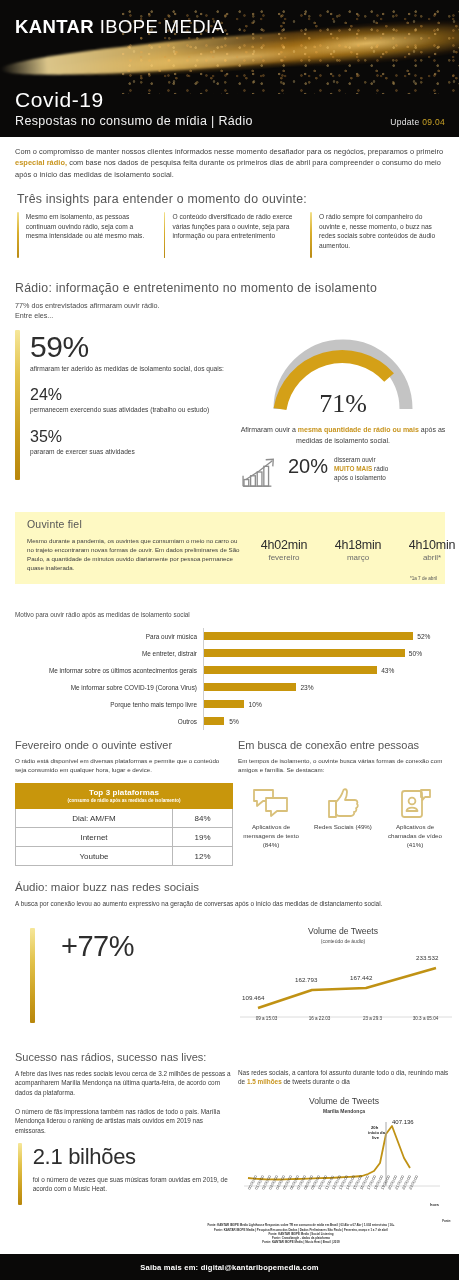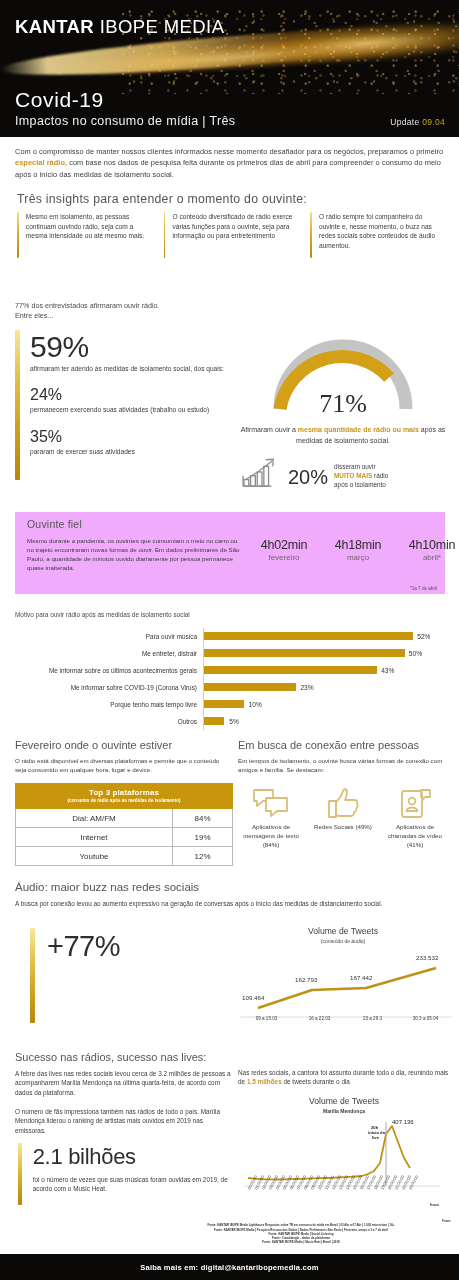--- a/index.html
+++ b/index.html
@@ -114,30 +114,30 @@
   .donut-wrap { position:absolute; left:238px; top:333px; width:210px; }
   .donut { position:relative; width:150px; height:78px; margin:0 auto;font-family:Liberation Serif, serif; }
   .donut svg { display:block; }
   .donut .pct {
     position:absolute; left:0; right:0; bottom:-8px; text-align:center;
     font-size:26px; color:#2e2e2e; font-weight:300;
   }
   .donut-cap { margin-top:14px; text-align:center; font-size:7px; line-height:10.5px; color:#3c3c3c; }
   .donut-cap .hl { color:#c8951f; font-weight:700; }
 
-  .row20 { position:absolute; left:240px; top:455px; width:212px; display:flex; align-items:flex-end; gap:6px; }
+  .row20 { position:absolute; left:240px; top:455px; width:212px; display:flex; align-items:flex-start; gap:6px; }
   .row20 .chart-ico { width:42px; height:34px; }
   .row20 .num { font-size:20px; color:#2e2e2e; font-weight:300; }
   .row20 .txt { font-size:6.4px; line-height:9px; color:#3c3c3c; }
   .row20 .txt .hl { color:#c8951f; font-weight:700; }
 
   
   .gray-box {
-    position:absolute; left:15px; top:512px; width:430px; height:82px;
-    background:#f0abfc;
+    position:absolute; left:15px; top:512px; width:430px; height:72px;
+    background:#fef9c3;
   }
   .gray-box h3 { font-size:10.5px; font-weight:400; color:#555; margin:6px 0 4px 12px; letter-spacing:.2px; }
   .gray-box .p { position:absolute; left:12px; top:24px; width:215px; font-size:6.2px; line-height:9px; color:#3c3c3c; }
   .times { position:absolute; left:238px; top:26px; display:flex; gap:12px; }
   .times .t { text-align:center; width:62px; }
   .times .t .v { font-size:12.5px; color:#2e2e2e; font-weight:400; letter-spacing:-.2px;}
   .times .t .m { font-size:8px; color:#6b6b6b; margin-top:1px; }
   .gray-box .note { position:absolute; right:8px; bottom:3px; font-size:4.6px; color:#555; }
 
   
@@ -162,21 +162,21 @@
   .col-r-title { position:absolute; left:238px; top:739px; font-size:11px; color:#555; }
   .col-r-sub { position:absolute; left:238px; top:757px; width:210px; font-size:6.2px; line-height:8.8px; color:#3c3c3c; }
   .icons3 { position:absolute; left:238px; top:785px; width:212px; display:flex; gap:6px; }
   .ic { width:66px; text-align:center; }
   .ic .g { height:34px; display:flex; align-items:flex-end; justify-content:center; }
   .ic .lb { margin-top:4px; font-size:6.2px; line-height:8.8px; color:#3c3c3c; }
 
   
   .ab-title { position:absolute; left:15px; top:881px; font-size:11.5px; color:#555; }
   .ab-sub { position:absolute; left:15px; top:899px; width:430px; font-size:6.4px; line-height:9.2px; color:#3c3c3c; }
-  .stat77 { position:absolute; left:18px; top:928px; width:215px; display:flex; gap:12px;padding-left:12px; }
+  .stat77 { position:absolute; left:18px; top:928px; width:215px; display:flex; gap:26px;padding-left:12px; }
   .stat77 .bar { width:5px; height:95px; border-radius:1px;
     background: linear-gradient(180deg,#f6e79a 0%,#e2c24a 35%,#c99c1c 75%,#b8860b 100%); }
   .big77 { font-size:29px; color:#2e2e2e; font-weight:300; line-height:36px; letter-spacing:-.5px;}
   .cap77 { font-size:7.4px; line-height:10.8px; color:#3c3c3c; margin-top:10px; }
 
   .tw1-title { position:absolute; left:238px; top:926px; width:210px; text-align:center; font-size:8.6px; color:#3c3c3c; }
   .tw1-sub { position:absolute; left:238px; top:938px; width:210px; text-align:center; font-size:5px; color:#4a4a4a; }
   .tw1-chart { position:absolute; left:240px; top:946px; width:212px; height:72px; }
   .tw1-x { position:absolute; left:240px; top:1016px; width:212px; display:flex; }
   .tw1-x span { flex:1; text-align:center; font-size:4.6px; color:#3c3c3c; }
@@ -214,21 +214,21 @@
 
   <div class="header">
     <div class="glow"></div>
     <div class="glow2"></div>
     <div class="speckle"></div>
     <div class="brand">
       <b>KANTAR</b>
       <span class="light">IBOPE MEDIA</span>
     </div>
     <div class="hdr-title">Covid-19</div>
-    <div class="hdr-sub">Impactos no consumo de mídia | Três</div>
+    <div class="hdr-sub">Respostas no consumo de mídia | Rádio</div>
     <div class="hdr-update">
       <span class="lbl">Update</span>
       <span class="val">09.04</span>
     </div>
   </div>
 
   <div class="intro">
     <span>Com o compromisso de manter nossos clientes informados nesse momento desafiador para os negócios, preparamos o primeiro </span><span class="hl">especial rádio,</span><span> com base nos dados de pesquisa feita durante os primeiros dias de abril para compreender o consumo do meio após o início das medidas de isolamento social.</span>
   </div>
 
@@ -241,20 +241,21 @@
     <div class="ins">
       <div class="bar"></div>
       <div class="txt">O conteúdo diversificado de rádio exerce várias funções para o ouvinte, seja para informação ou para entretenimento</div>
     </div>
     <div class="ins">
       <div class="bar"></div>
       <div class="txt">O rádio sempre foi companheiro do ouvinte e, nesse momento, o buzz nas redes sociais sobre conteúdos de áudio aumentou.</div>
     </div>
   </div>
 
+  <div class="sec-title radio-title">Rádio: informação e entretenimento no momento de isolamento</div>
   <div class="sec-sub radio-sub">
     <div>77% dos entrevistados afirmaram ouvir rádio.</div>
     <div>Entre eles...</div>
   </div>
 
   <div class="stat59">
     <div class="bar"></div>
     <div>
       <div class="big59">59%</div>
       <div class="cap">afirmaram ter aderido às medidas de isolamento social, dos quais:</div>

